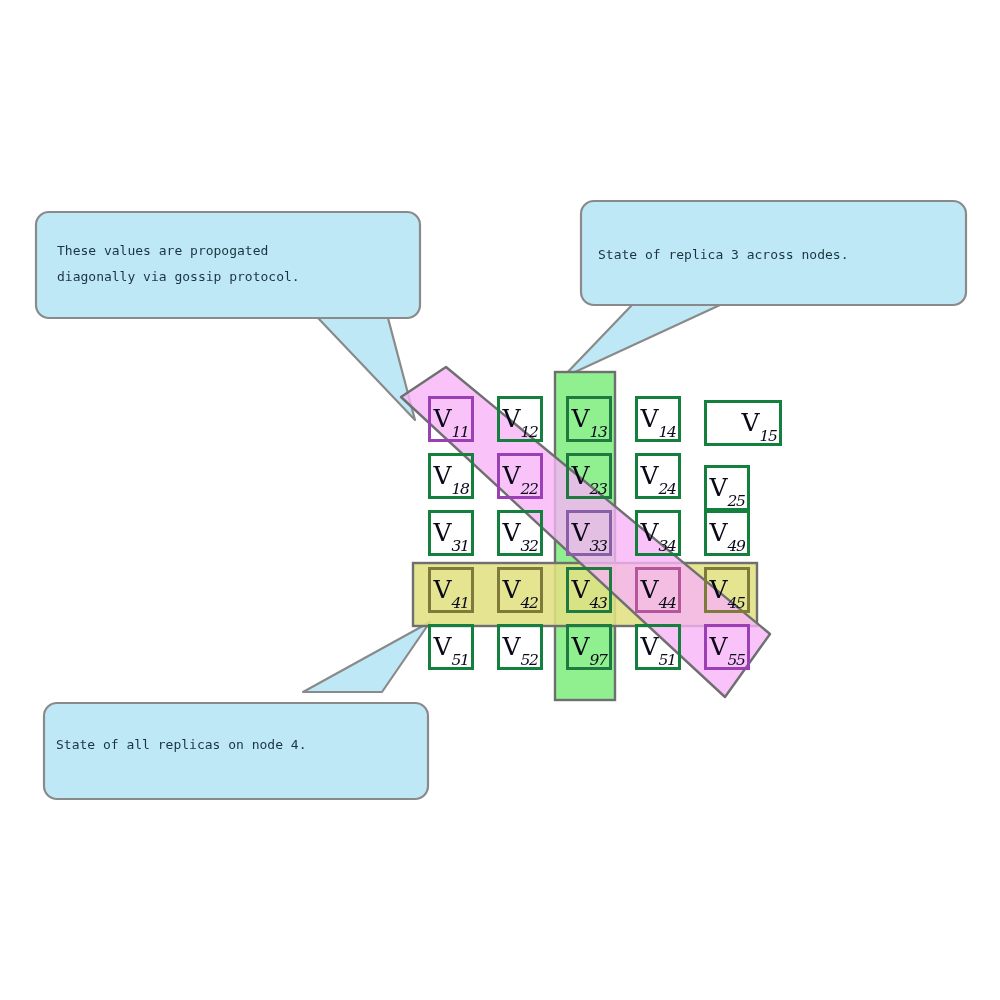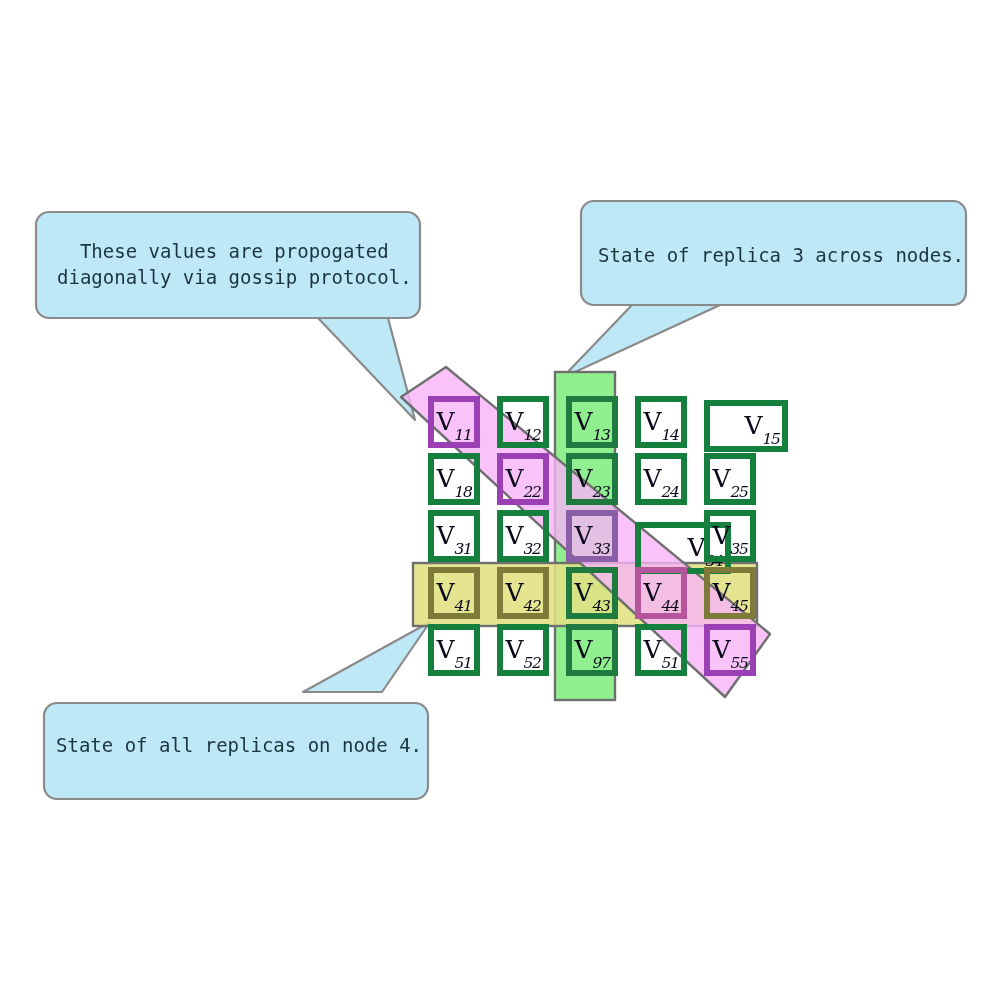--- a/index.html
+++ b/index.html
@@ -29,44 +29,43 @@
 
   
   .callout-text {
     position: absolute;
     box-sizing: border-box;
     display: flex;
     align-items: center;
     justify-content: flex-start;
     color: #1a3440;
     font-family: "DejaVu Sans Mono", monospace;
-    font-size: 19px;
+    font-size: 13px;
     line-height: 26px;
     white-space: pre;
     pointer-events: none;
-    text-align: center;
   }
   #callout-diag-text { left: 57px;  top: 236px; width: 380px; height: 56px; }
   #callout-col-text  { left: 598px; top: 240px; width: 380px; height: 30px; }
   #callout-row-text  { left: 56px;  top: 730px; width: 380px; height: 30px; }
 
   
   #grid {
     position: absolute;
     left: 428px;
     top: 396px;
     width: 320px;
     height: 270px;
   }
   .cell {
     position: absolute;
     width: 40px;
     height: 40px;
     box-sizing: content-box;
-    border: 6px solid #15803d;
+    border: 3px solid #15803d;
     background: transparent;
     display: flex;
     align-items: center;
     justify-content: center;
   }
   .cell.hl-green  { border-color: #1f7a3f; background: rgba(255,255,255,0.0); }
   .cell.hl-violet { border-color: #9b3fb5; }
   .cell.hl-olive  { border-color: #7e7b3a; }
   .cell.hl-purple { border-color: #8b5ea8; }
   .cell.hl-pink   { border-color: #b5559b; }
@@ -154,37 +153,37 @@
       </div>
       <div class="cell hl-violet" style="left: 69px; top: 57px;">
         <span class="cell-label">V<sub>22</sub></span>
       </div>
       <div class="cell hl-green" style="left: 138px; top: 57px;">
         <span class="cell-label">V<sub>23</sub></span>
       </div>
       <div class="cell " style="left: 207px; top: 57px;">
         <span class="cell-label">V<sub>24</sub></span>
       </div>
-      <div class="cell " style="left: 276px; top: 57px;">
+      <div class="cell " style="left: 276px; top: 69px;">
         <span class="cell-label">V<sub>25</sub></span>
       </div>
       <div class="cell " style="left: 0px; top: 114px;">
         <span class="cell-label">V<sub>31</sub></span>
       </div>
       <div class="cell " style="left: 69px; top: 114px;">
         <span class="cell-label">V<sub>32</sub></span>
       </div>
       <div class="cell hl-purple" style="left: 138px; top: 114px;">
         <span class="cell-label">V<sub>33</sub></span>
       </div>
-      <div class="cell " style="left: 207px; top: 126px; padding-left: 44px;">
+      <div class="cell " style="left: 207px; top: 114px;">
         <span class="cell-label">V<sub>34</sub></span>
       </div>
       <div class="cell " style="left: 276px; top: 114px;">
-        <span class="cell-label">V<sub>35</sub></span>
+        <span class="cell-label">V<sub>49</sub></span>
       </div>
       <div class="cell hl-olive" style="left: 0px; top: 171px;">
         <span class="cell-label">V<sub>41</sub></span>
       </div>
       <div class="cell hl-olive" style="left: 69px; top: 171px;">
         <span class="cell-label">V<sub>42</sub></span>
       </div>
       <div class="cell hl-green" style="left: 138px; top: 171px;">
         <span class="cell-label">V<sub>43</sub></span>
       </div>

